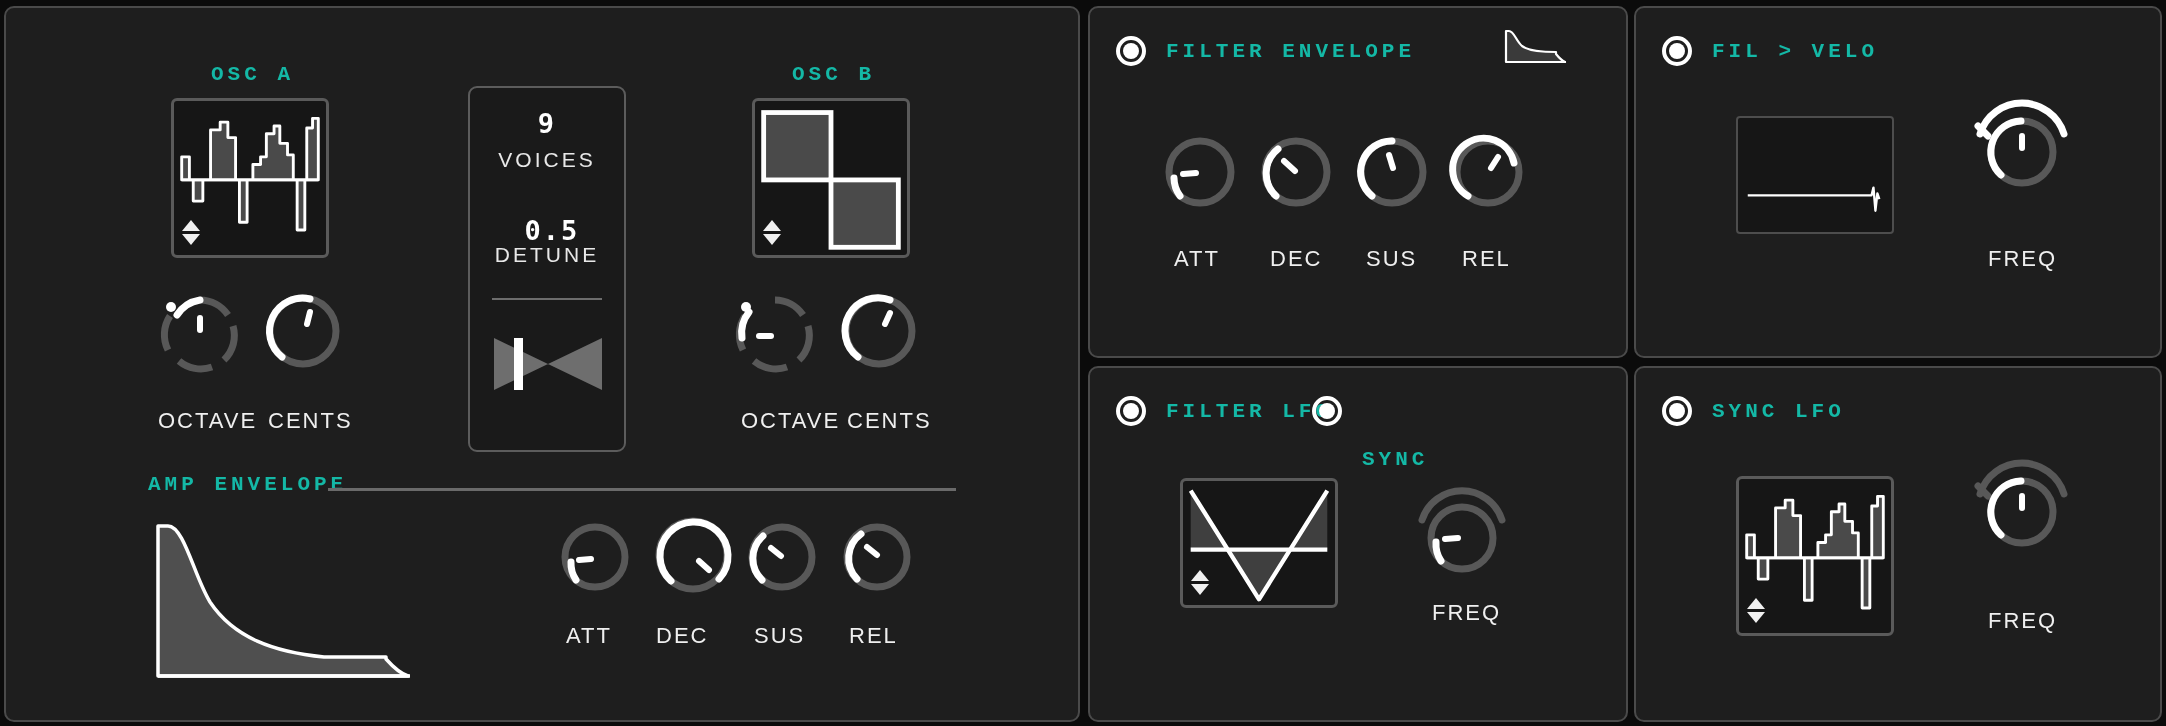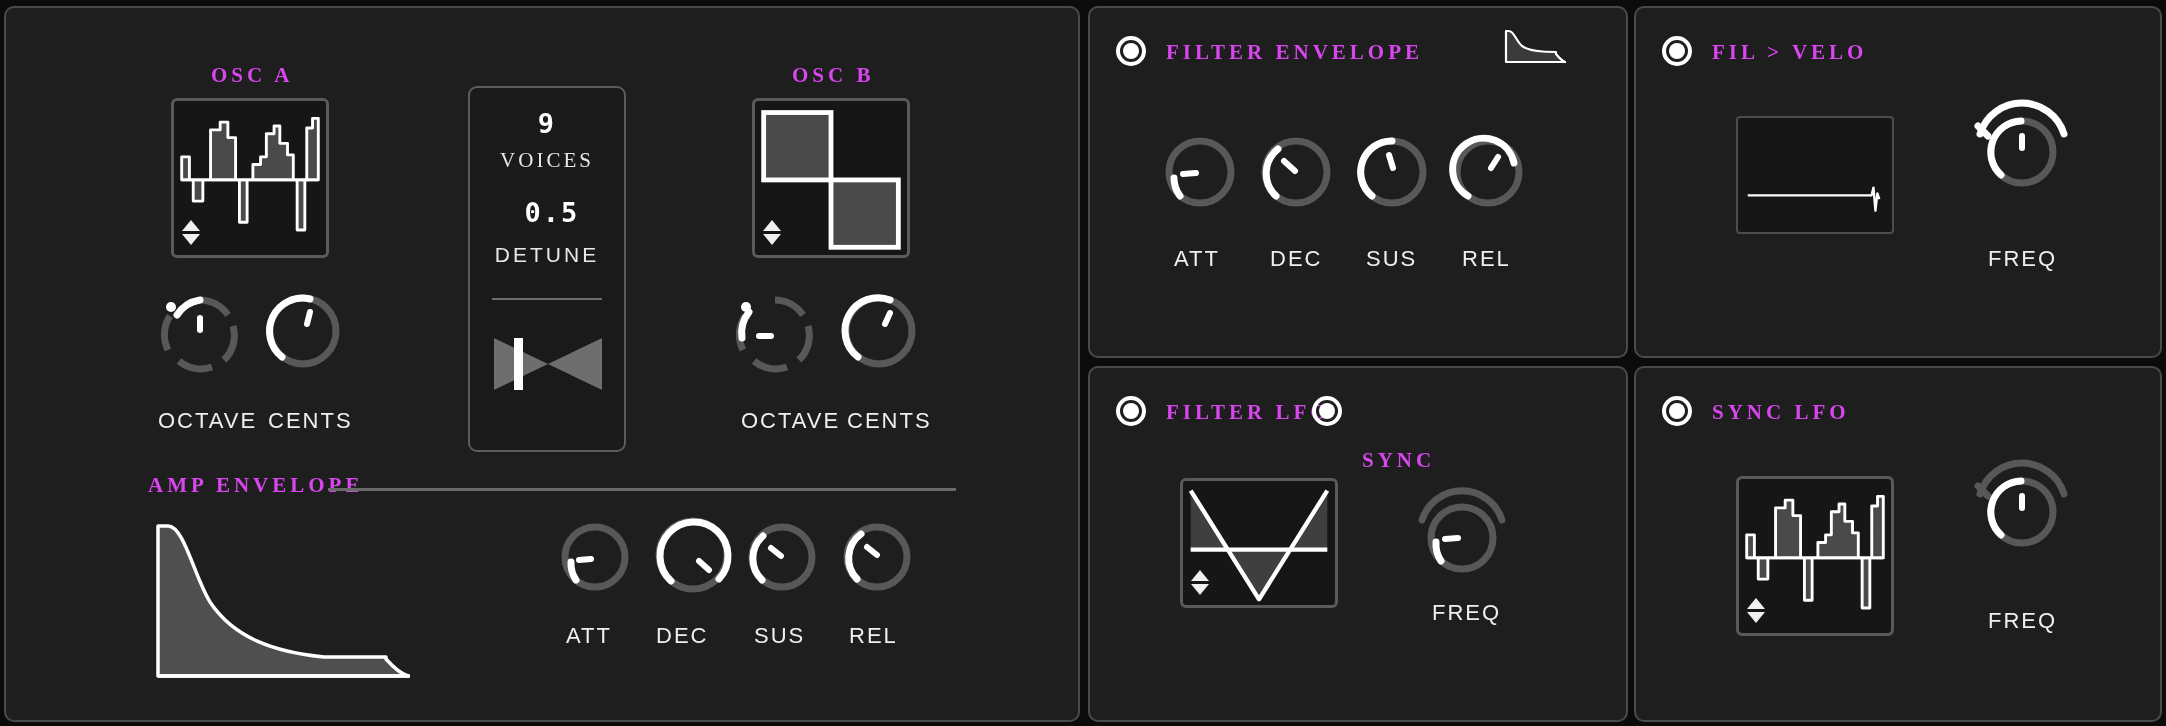--- a/index.html
+++ b/index.html
@@ -20,22 +20,22 @@
   }
   #panel-osc   {left:4px;  top:6px;  width:1076px;height:716px;}
   #panel-filenv{left:1088px;top:6px; width:540px; height:352px;}
   #panel-velo  {left:1634px;top:6px; width:528px; height:352px;}
   #panel-fillfo{left:1088px;top:366px;width:540px;height:356px;}
   #panel-plfo  {left:1634px;top:366px;width:528px;height:356px;}
 
   
   .lbl{
     position:absolute;
-    color:#d946ef;
-    font-family:Liberation Serif, serif;
+    color:#14b8a6;
+    font-family:Liberation Mono, monospace;
     font-weight:bold;
     letter-spacing:3px;
     white-space:nowrap;
     user-select:none;
   }
   .sec-title{font-size:21px;letter-spacing:4px;}
   .knob-lbl{
     position:absolute;
     color:#efefef;
     font-family:"Liberation Sans","DejaVu Sans",sans-serif;
@@ -146,22 +146,22 @@
       <svg width="90" height="90" viewBox="0 0 90 90">
         <circle cx="45" cy="45" r="33" fill="none" stroke="#585858" stroke-width="7"></circle>
         <path d="M24,71 A33,33 0 0 1 52,13" fill="none" stroke="#ffffff" stroke-width="7" stroke-linecap="round"></path>
         <line x1="52" y1="26" x2="49" y2="38" stroke="#ffffff" stroke-width="6" stroke-linecap="round"></line>
       </svg>
     </div>
     <div class="knob-lbl" style="left:262px;top:400px;">CENTS</div>
 
     <div id="voices-module"></div>
     <div class="big-num" style="left:462px;top:100px;width:158px;">9</div>
-    <div class="sub-num" style="left:462px;top:140px;width:158px;font-family:Liberation Serif, serif;">VOICES</div>
-    <div class="big-num" style="left:462px;top:189px;width:168px;">0.5</div>
+    <div class="sub-num" style="left:462px;top:140px;width:158px;">VOICES</div>
+    <div class="big-num" style="left:462px;top:207px;width:168px;">0.5</div>
     <div class="sub-num" style="left:462px;top:235px;width:158px;">DETUNE</div>
     <div id="voices-divider"></div>
 
     <div id="ab-slider">
       <svg viewBox="0 0 108 52" preserveAspectRatio="none">
         <polygon points="0,0 108,52 108,0 0,52" fill="#6e6e6e"></polygon>
         <rect x="0" y="0" width="108" height="52" fill="none"></rect>
         <rect x="20" y="-2" width="9" height="56" fill="#ffffff"></rect>
       </svg>
     </div>

